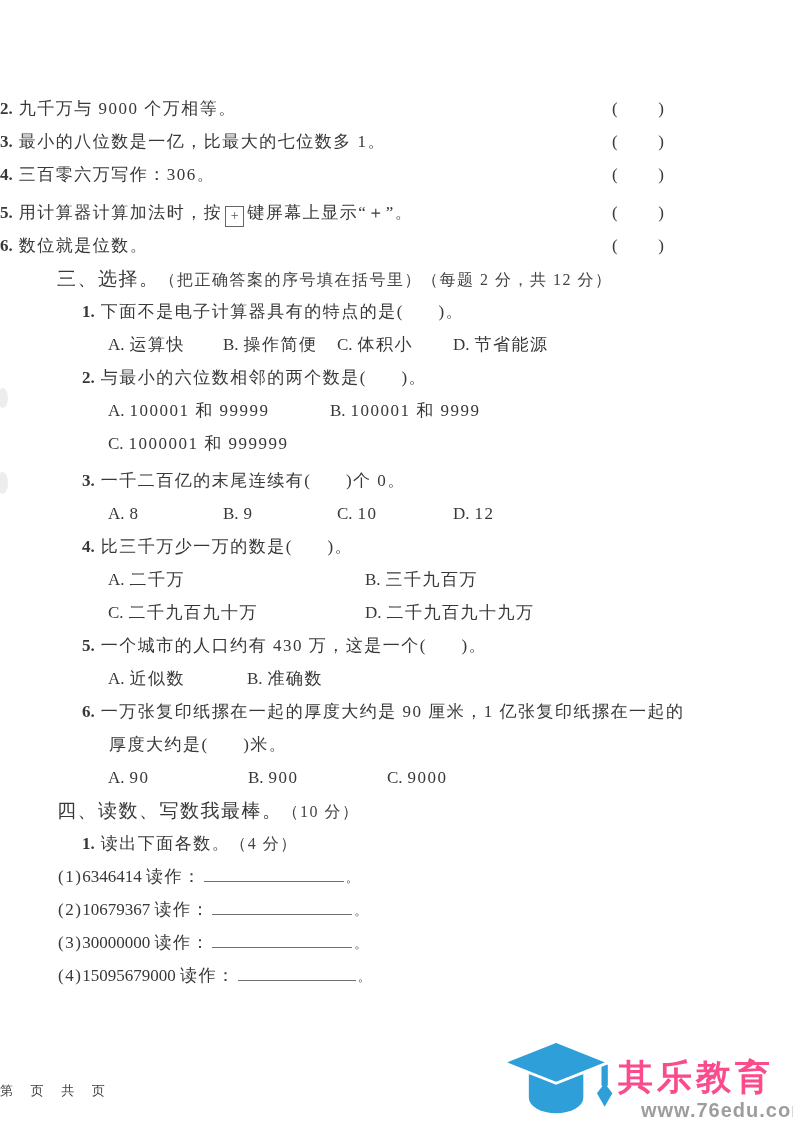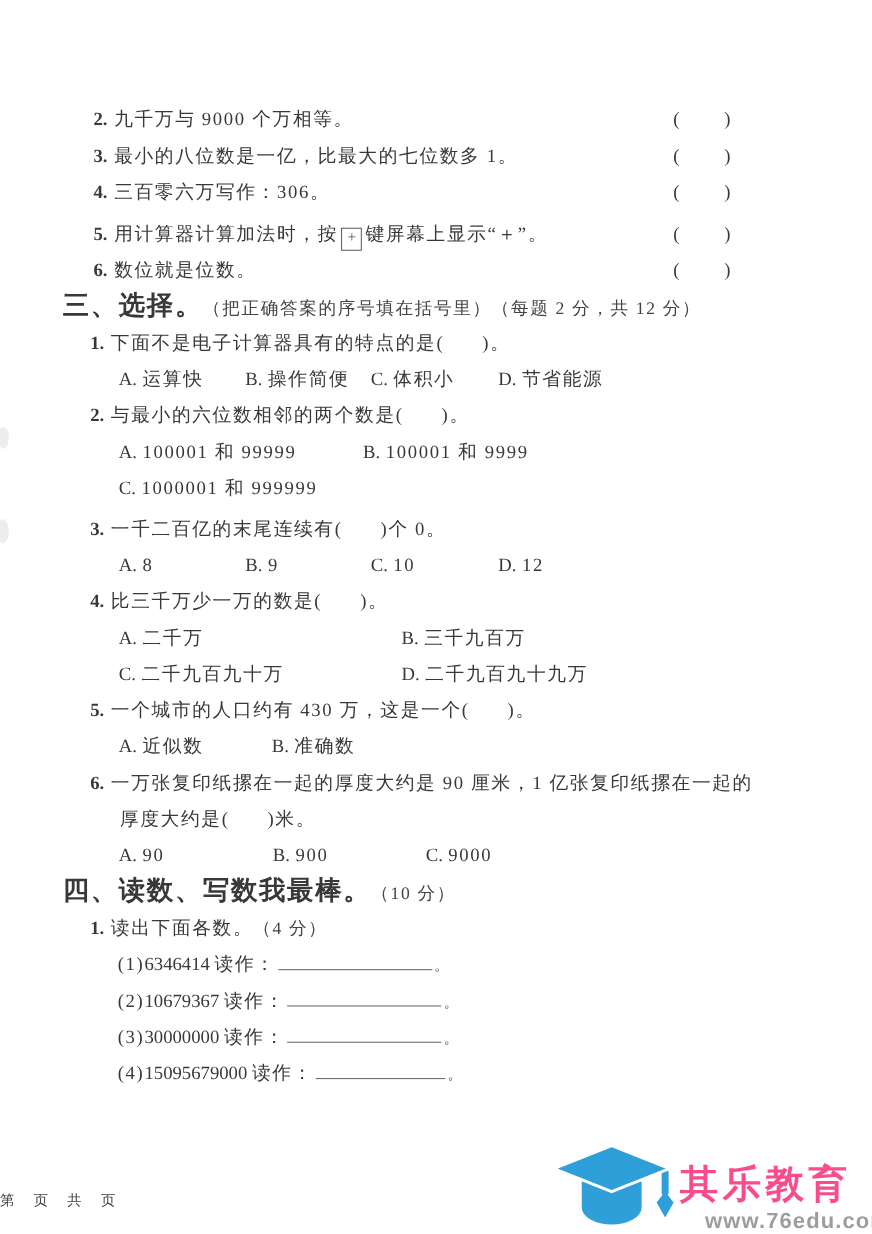--- a/index.html
+++ b/index.html
@@ -5,28 +5,28 @@
   html,body{margin:0;padding:0;background:#e8e8e8;}
   .page{
     position:relative;width:793px;height:1122px;background:#ffffff;
     margin:0 auto;overflow:hidden;
     font-family:"Liberation Serif","DejaVu Serif",serif;
     color:#383838;font-size:17px;
   }
   .content{padding-top:92px;}
   .row{height:33px;line-height:33px;white-space:nowrap;position:relative;}
   .sp5{height:5px;} .sp4{height:4px;}
-  .jline{padding-left:85px;}
+  .jline{}
   .qline{padding-left:82px;}
   .cont{padding-left:109px;}
-  .ritem{padding-left:107px;}
+  .ritem{padding-left:58px;}
   .secline{padding-left:57px;}
   .qnum{font-weight:bold;margin-right:6px;}
   .qtext,.otext,.sec-n{letter-spacing:1.5px;}
-  .sec-b{font-weight:bold;font-size:24px;letter-spacing:1.5px;}
+  .sec-b{font-weight:normal;font-size:19px;letter-spacing:1.5px;}
   .sec-n{font-size:16px;color:#444;}
   .jbracket{position:absolute;left:612px;top:0;width:52px;display:flex;justify-content:space-between;}
   .keybox{
     display:inline-block;border:1px solid #666;width:17px;height:19px;line-height:18px;
     text-align:center;font-size:14px;margin:0 3px;vertical-align:-2px;color:#555;
   }
   .opts .opt{position:absolute;top:0;}
   .olabel{margin-right:5px;}
   .cols4 .o0{left:108px}.cols4 .o1{left:223px}.cols4 .o2{left:337px}.cols4 .o3{left:453px}
   .cols2a .o0{left:108px}.cols2a .o1{left:330px}

